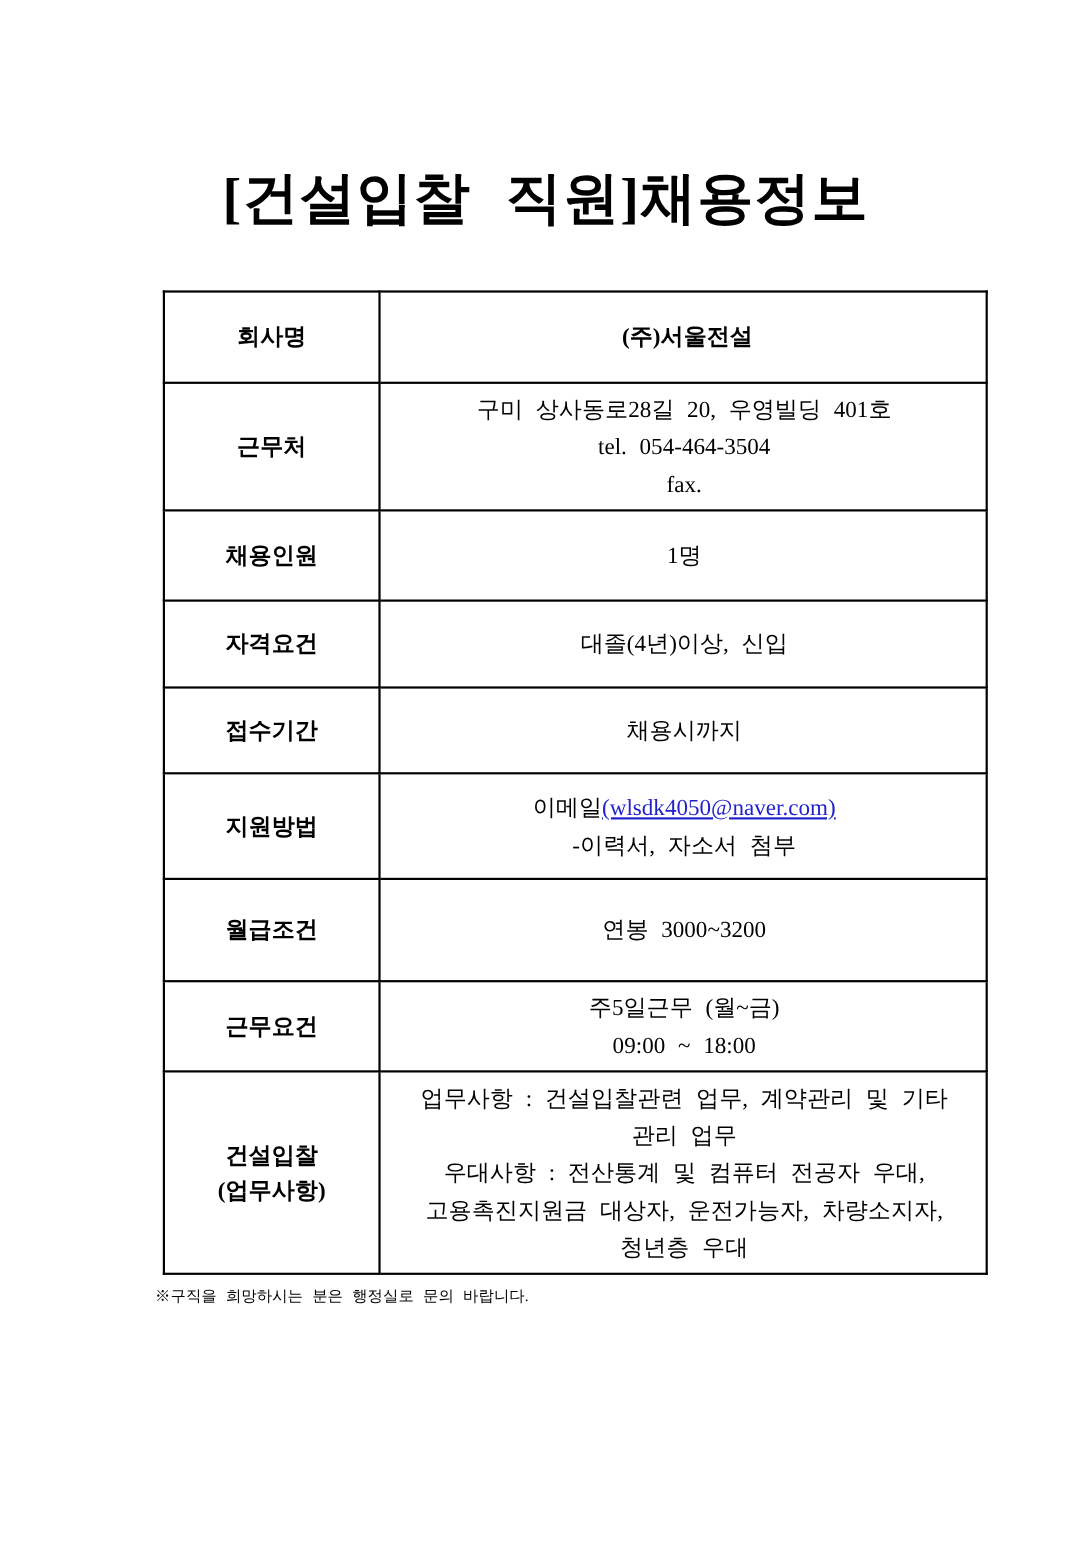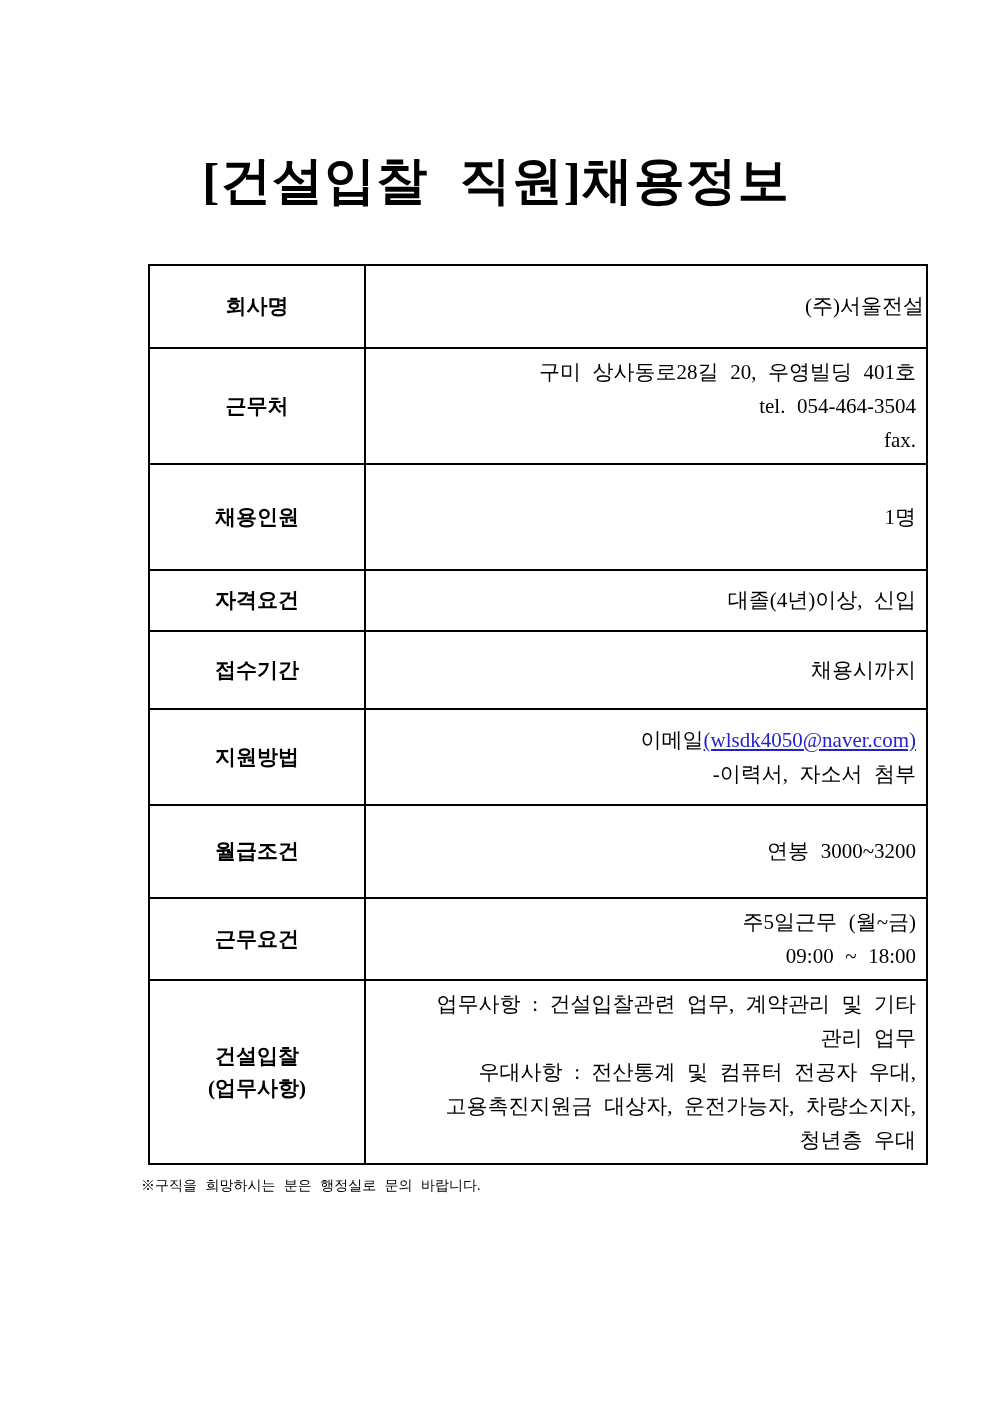--- a/index.html
+++ b/index.html
@@ -39,40 +39,41 @@
   table.info-table th,
   table.info-table td {
     border: 2px solid var(--border-color, #000000);
     vertical-align: middle;
     font-size: 21px;
   }
   table.info-table th {
     width: 174px;
     font-weight: bold;
     text-align: center;
-    padding: 4px 20px;
+    padding: 4px 10px;
     line-height: 32px;
   }
   table.info-table td {
     width: 538px;
-    text-align: right;
+    text-align: center;
     padding: 6px 10px 6px 12px;
     line-height: 34px;
     word-spacing: 0.3em;
   }
   table.info-table td.center {
-    text-align: right;
-    padding-left: 20px;
+    text-align: center;
+    padding-left: 10px;
     padding-right: 2px;
+    font-weight: bold;
   }
   
   tr.r1 { height: 83px; }
   tr.r2 { height: 96px; }
-  tr.r3 { height: 106px; }
-  tr.r4 { height: 61px; }
+  tr.r3 { height: 82px; }
+  tr.r4 { height: 79px; }
   tr.r5 { height: 78px; }
   tr.r6 { height: 96px; }
   tr.r7 { height: 93px; }
   tr.r8 { height: 81px; margin-left: 23px; }
   tr.r9 { height: 184px; }
   .value-line { white-space: nowrap; }
   a.link {
     color: var(--link-color, #2222CC);
     text-decoration: underline;
     cursor: pointer;

